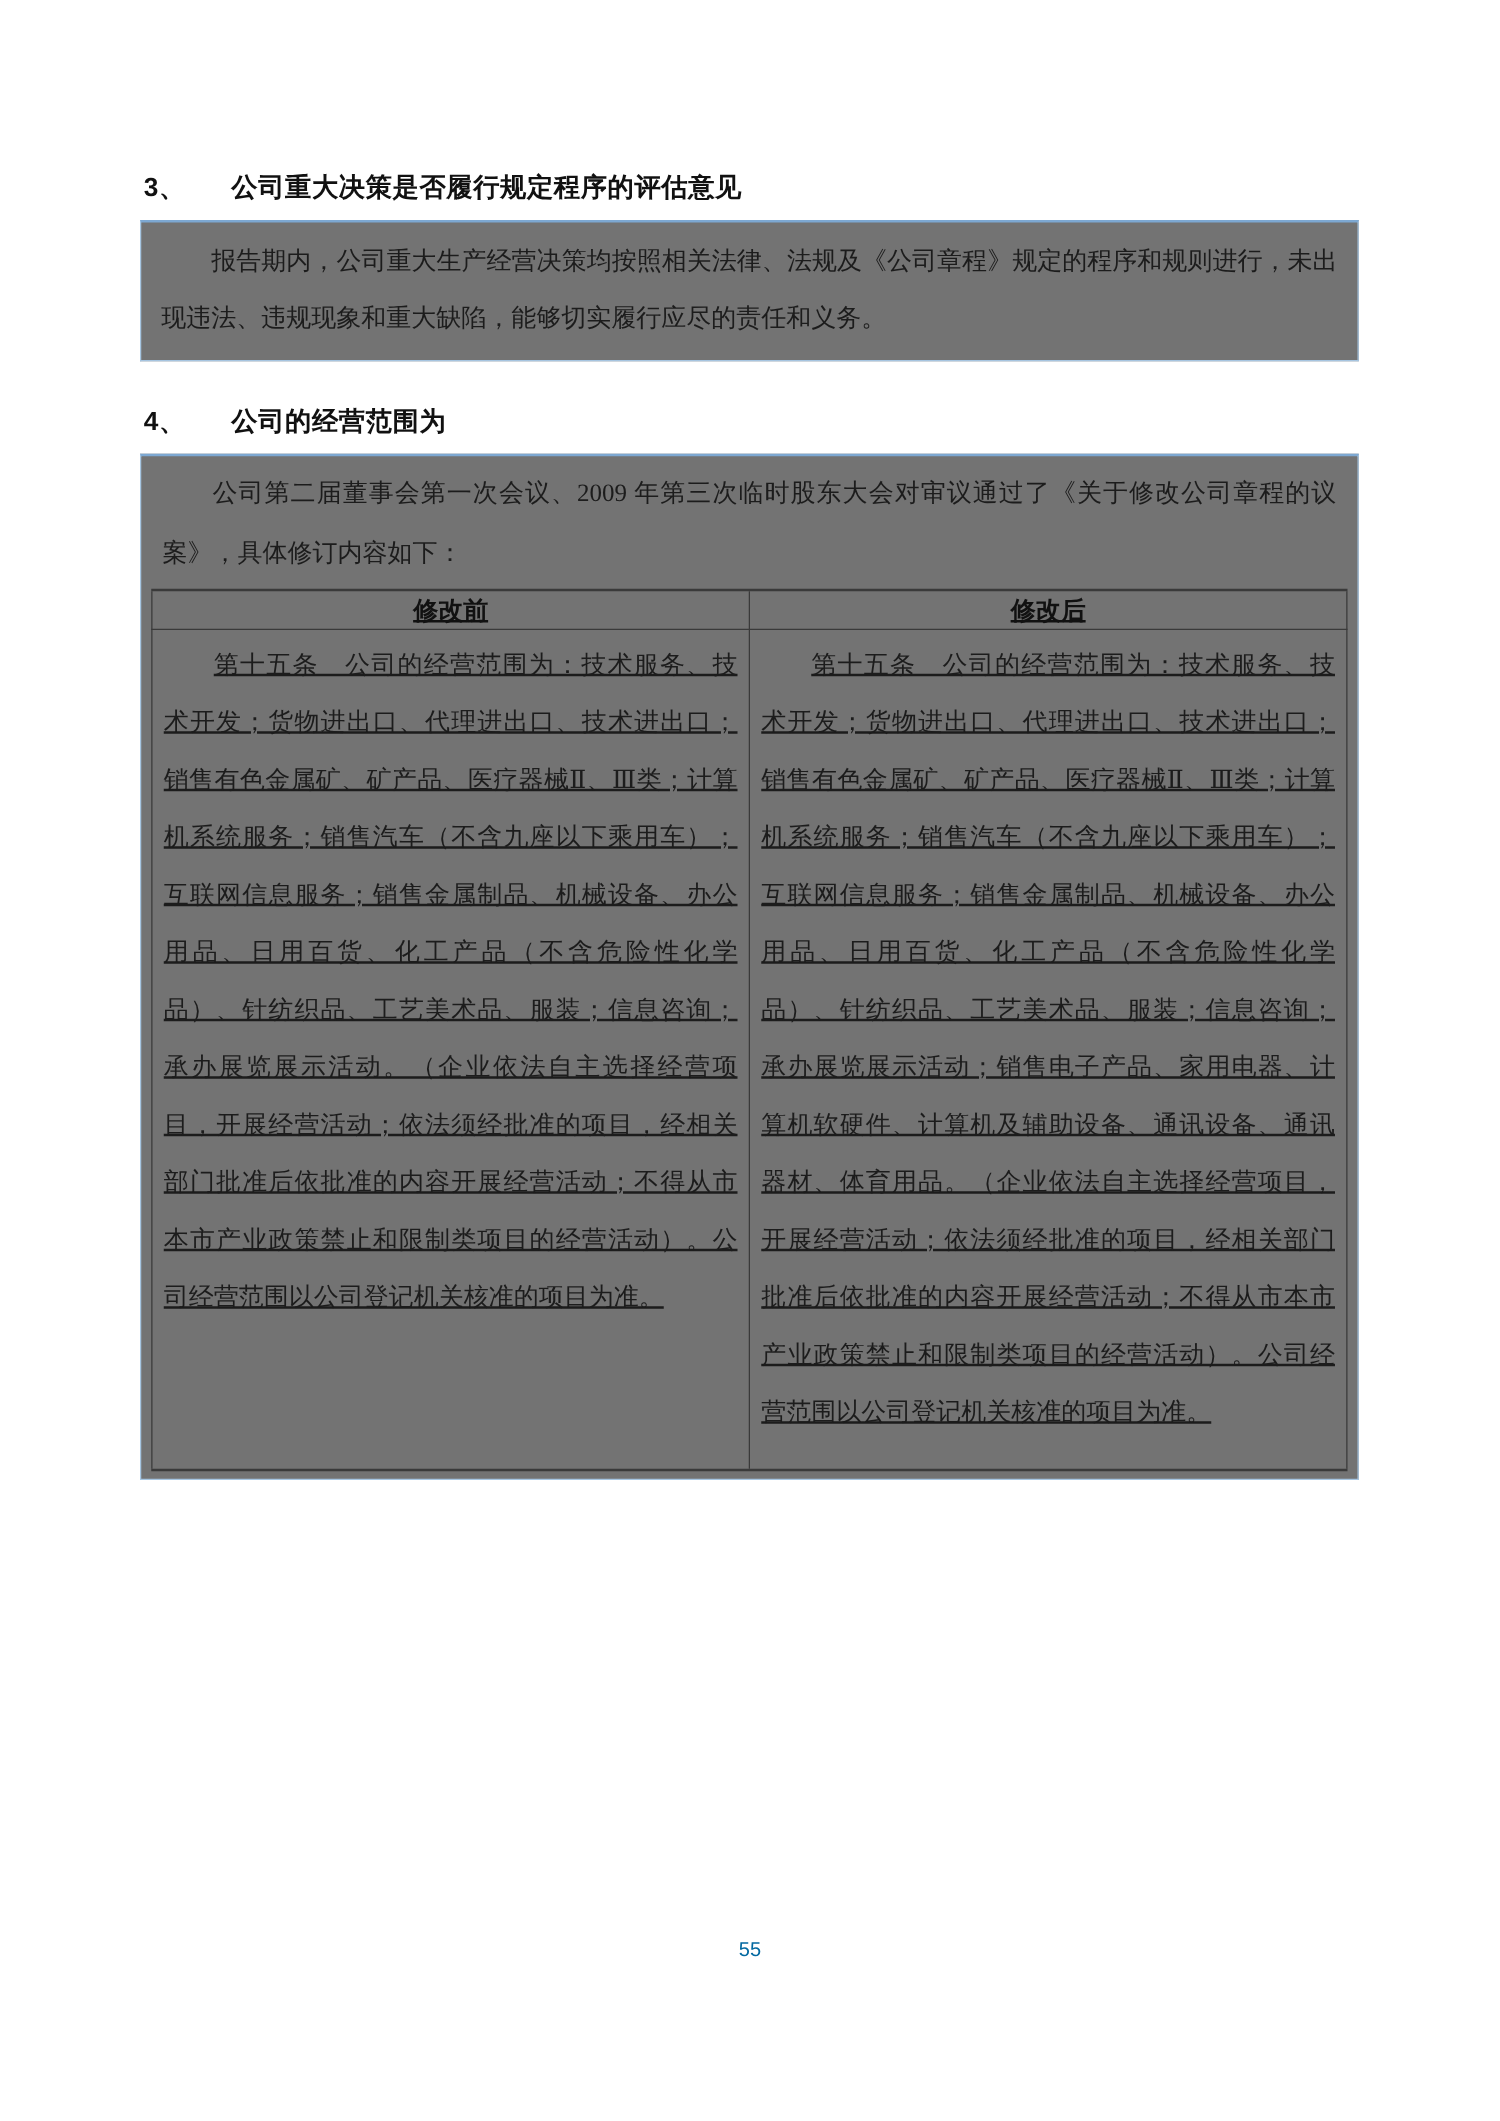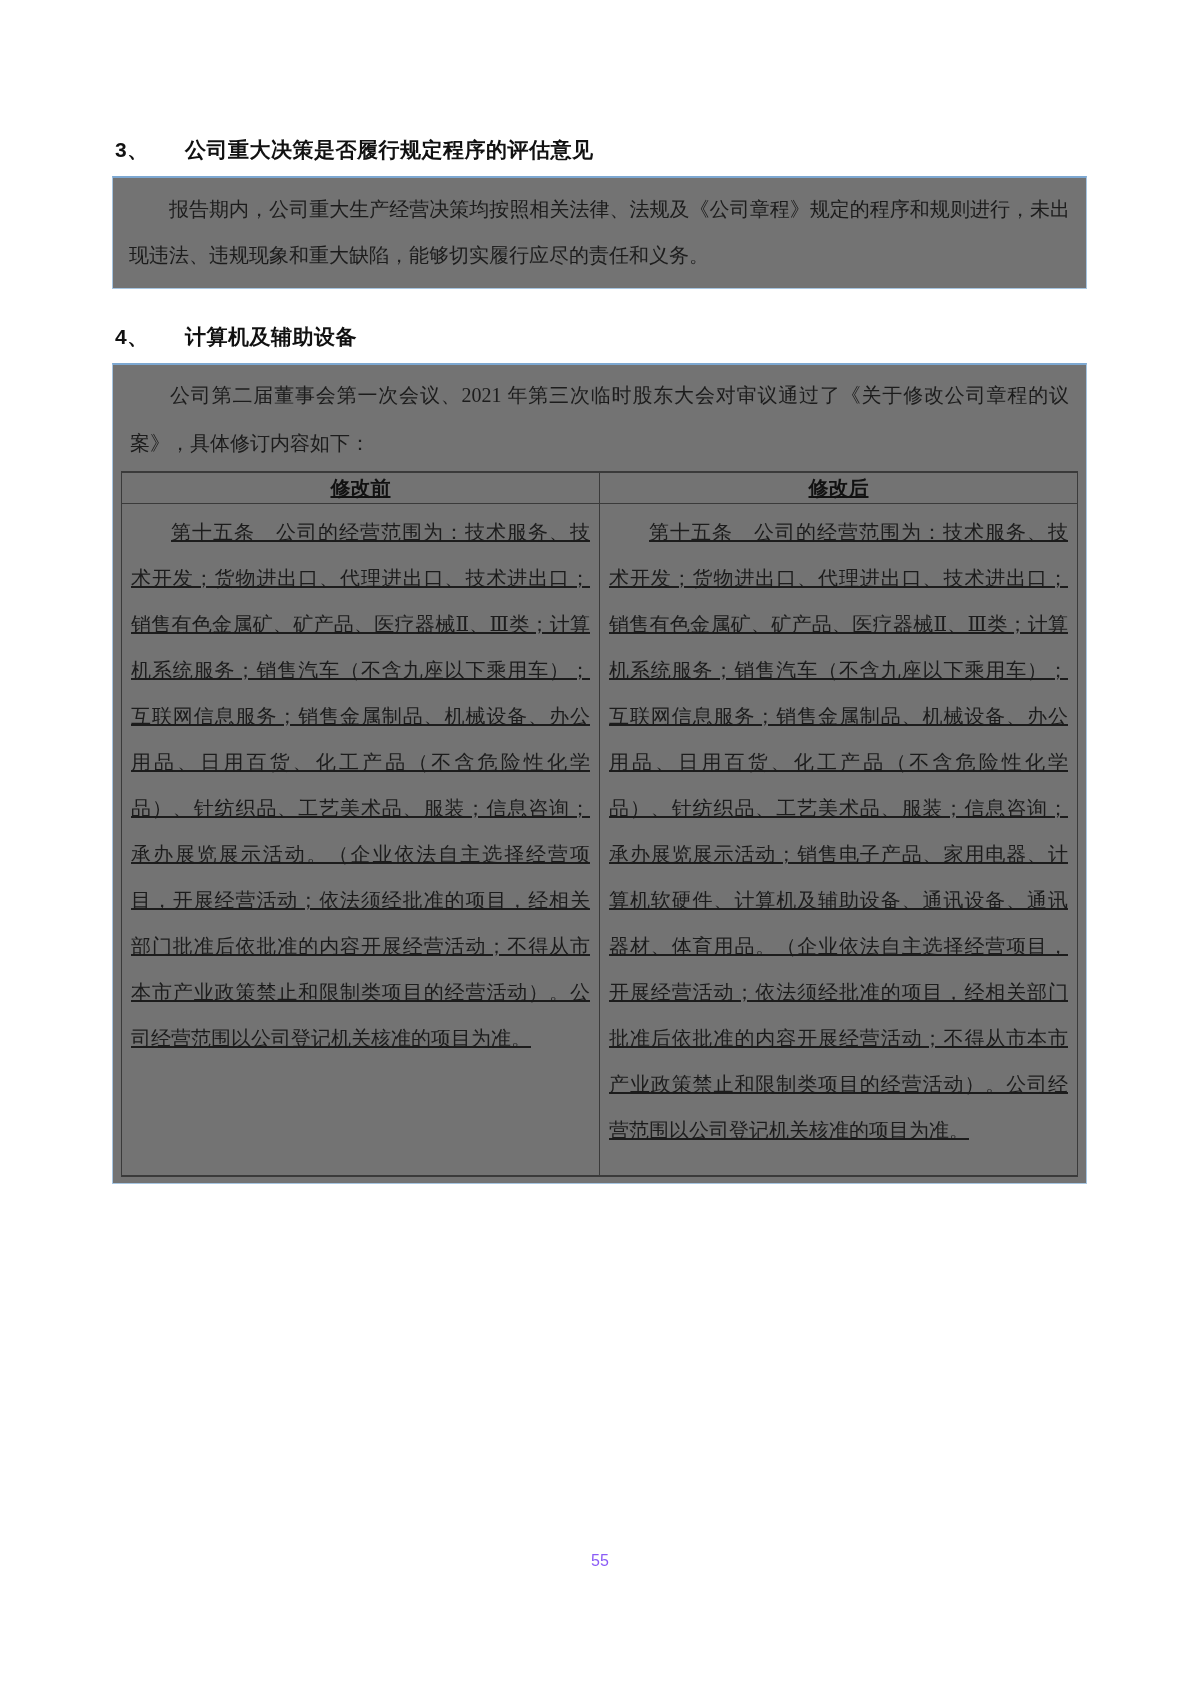--- a/index.html
+++ b/index.html
@@ -81,45 +81,45 @@
   }
   .cell-before .cellp{padding-bottom:104px;} 
   
   .page-number{
     position:absolute;
     left:0;right:0;
     top:1552px;
     text-align:center;
     font-family:"Liberation Sans","DejaVu Sans",sans-serif;
     font-size:16px;
-    color:#8b5cf6;
+    color:#0369a1;
   }
 </style>
 </head>
 <body>
 
 <div class="page">
 
   <div class="section">
     <h3 class="heading">
       <span class="h-num">3、</span>
       <span class="h-title">公司重大决策是否履行规定程序的评估意见</span>
     </h3>
     <div class="callout callout-3">
       <p class="para">报告期内，公司重大生产经营决策均按照相关法律、法规及《公司章程》规定的程序和规则进行，未出现违法、违规现象和重大缺陷，能够切实履行应尽的责任和义务。</p>
     </div>
   </div>
 
   <div class="section">
     <h3 class="heading heading-4">
       <span class="h-num">4、</span>
-      <span class="h-title">计算机及辅助设备</span>
+      <span class="h-title">公司的经营范围为</span>
     </h3>
     <div class="callout callout-4">
-      <p class="para intro">公司第二届董事会第一次会议、2021 年第三次临时股东大会对审议通过了《关于修改公司章程的议案》，具体修订内容如下：</p>
+      <p class="para intro">公司第二届董事会第一次会议、2009 年第三次临时股东大会对审议通过了《关于修改公司章程的议案》，具体修订内容如下：</p>
       <table class="cmp-table">
         <thead>
           <tr>
             <th>修改前</th>
             <th>修改后</th>
           </tr>
         </thead>
         <tbody>
           <tr>
             <td class="cell cell-before">

